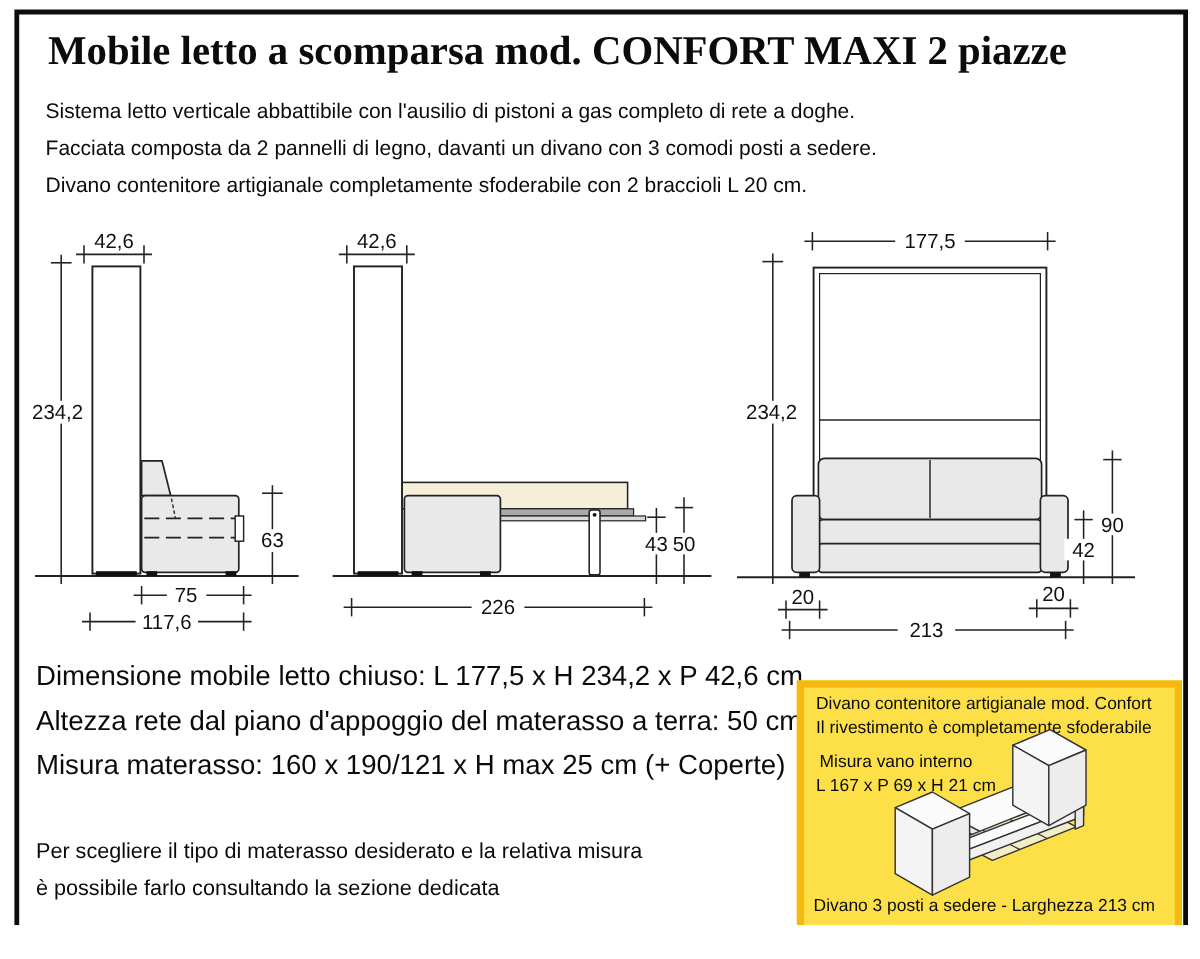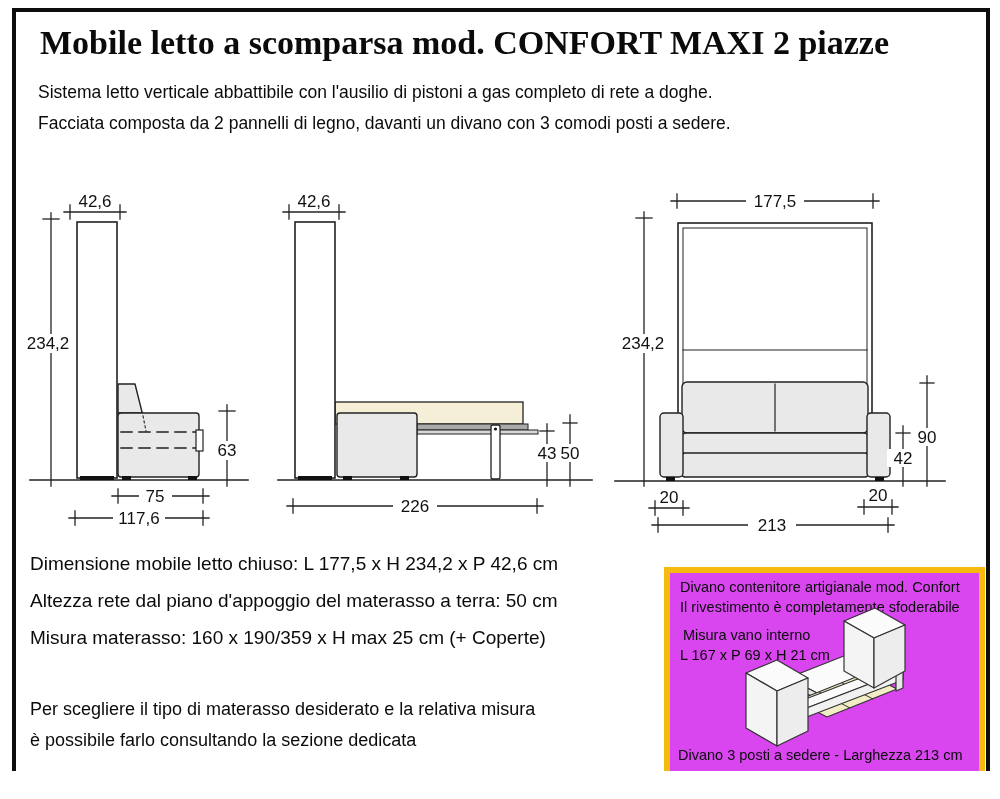--- a/index.html
+++ b/index.html
@@ -3,40 +3,41 @@
 <meta charset="utf-8">
 <style>
   html,body{margin:0;padding:0;background:#ffffff;}
   #stage{position:relative;width:1000px;height:771px;background:#ffffff;overflow:hidden;
          font-family:"Liberation Sans",sans-serif;color:#0b0b0b;}
   #frame{position:absolute;left:12px;top:8px;width:978px;height:778px;box-sizing:border-box;
          border:4px solid #0d0d0d;border-bottom-width:7px;background:#ffffff;}
   .title{position:absolute;left:40px;top:24px;font-family:"Liberation Serif",serif;
          font-weight:bold;font-size:34px;letter-spacing:0px;white-space:nowrap;}
   .desc{position:absolute;left:38px;top:77px;font-size:17.5px;line-height:31px;white-space:nowrap;}
-  .specs{position:absolute;left:30px;top:545px;font-size:19px;line-height:37px;white-space:nowrap;}
+  .specs{position:absolute;left:30px;top:545px;font-size:23px;line-height:37px;white-space:nowrap;}
   .note{position:absolute;left:30px;top:694px;font-size:18px;line-height:31px;white-space:nowrap;}
   #drawings{position:absolute;left:0;top:0;width:1000px;height:545px;}
   .dim{font-family:"Liberation Sans",sans-serif;font-size:17px;fill:#111;text-anchor:middle;}
   #infobox{position:absolute;left:664px;top:567px;width:321px;height:212px;box-sizing:border-box;
-           border:6px solid #f5b90f;background:#d946ef;font-size:14.5px;line-height:20px;}
+           border:6px solid #f5b90f;background:#fde047;font-size:14.5px;line-height:20px;}
   .ib-line{position:absolute;white-space:nowrap;}
   #isosvg{position:absolute;left:70px;top:30px;}
 </style>
 </head>
 <body>
 
 <div id="stage">
   <div id="frame"></div>
 
   <div class="title">Mobile letto a scomparsa mod. CONFORT MAXI 2 piazze</div>
 
   <div class="desc">
     <div>Sistema letto verticale abbattibile con l'ausilio di pistoni a gas completo di rete a doghe.</div>
     <div>Facciata composta da 2 pannelli di legno, davanti un divano con 3 comodi posti a sedere.</div>
+    <div>Divano contenitore artigianale completamente sfoderabile con 2 braccioli L 20 cm.</div>
   </div>
 
   <svg id="drawings" viewBox="0 0 1000 545" stroke-linecap="square">
 
     <g stroke="#222" fill="none" stroke-width="1.3">
 
       <line x1="30" y1="480" x2="248" y2="480" stroke-width="1.6"></line>
 
       <polygon points="118,413 118,384 135,384 143,416 143,413" fill="#e9e9e9" stroke-width="1.4" stroke-linejoin="round"></polygon>
 
@@ -202,21 +203,21 @@
         <line x1="888" y1="518" x2="888" y2="532"></line>
         <rect x="748" y="517" width="48" height="16" fill="#fff" stroke="none"></rect>
         <text class="dim" x="772" y="531" stroke="none" fill="#111">213</text>
       </g>
     </g>
   </svg>
 
   <div class="specs">
     <div>Dimensione mobile letto chiuso: L 177,5 x H 234,2 x P 42,6 cm</div>
     <div>Altezza rete dal piano d'appoggio del materasso a terra: 50 cm</div>
-    <div>Misura materasso: 160 x 190/359 x H max 25 cm (+ Coperte)</div>
+    <div>Misura materasso: 160 x 190/121 x H max 25 cm (+ Coperte)</div>
   </div>
   <div class="note">
     <div>Per scegliere il tipo di materasso desiderato e la relativa misura</div>
     <div>è possibile farlo consultando la sezione dedicata</div>
   </div>
 
   <div id="infobox">
     <div class="ib-line" style="top:4px;left:10px">Divano contenitore artigianale mod. Confort</div>
     <div class="ib-line" style="top:24px;left:10px">Il rivestimento è completamente sfoderabile</div>
     <div class="ib-line" style="top:52px;left:13px">Misura vano interno</div>

